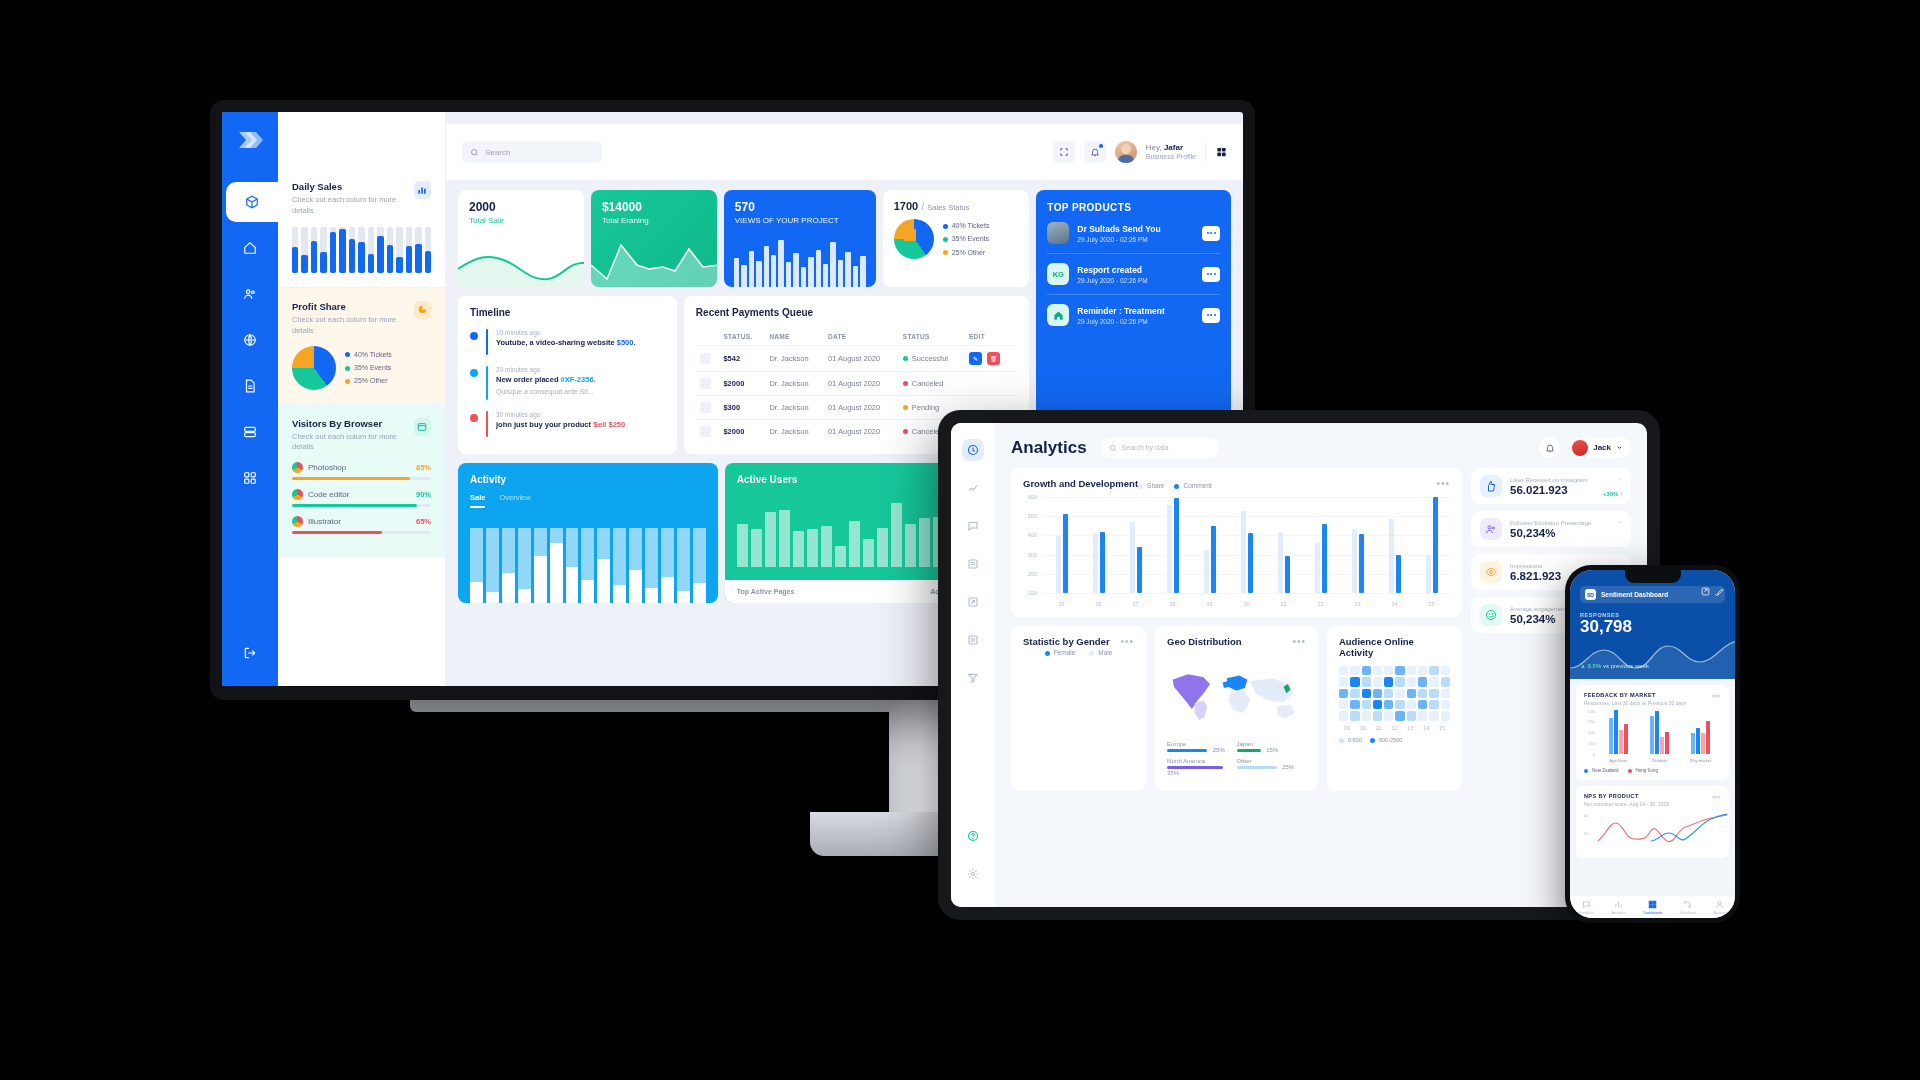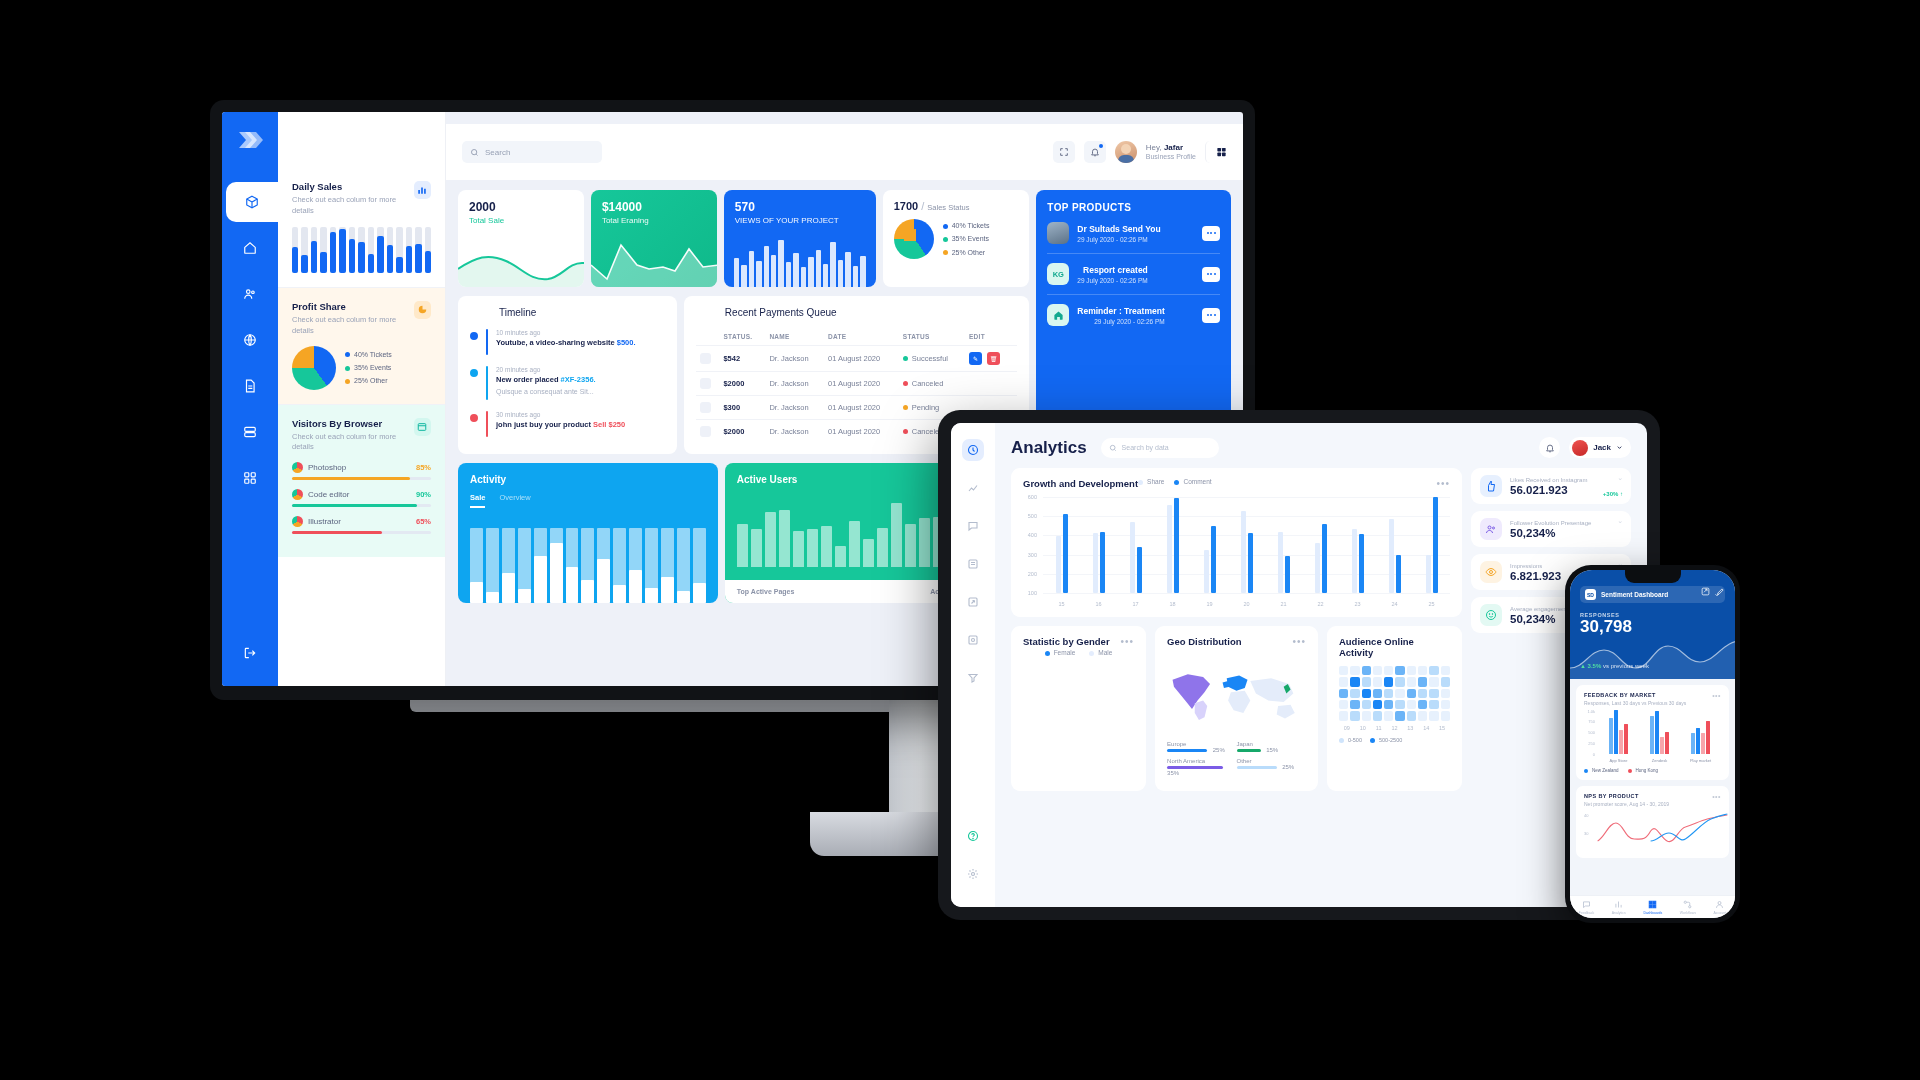--- a/index.html
+++ b/index.html
@@ -108,42 +108,42 @@
   .stat-white { background: #fff; }
   .stat-green { background: linear-gradient(135deg,#16c79a,#0fb98a); }
   .stat-blue { background: #1268f3; }
   .stat-num { font-size: 12px; font-weight: 700; }
   .stat-lbl { font-size: 8px; margin-top: 2px; }
   .spark { position: absolute; left: 0; right: 0; bottom: 0; height: 52px; }
   .blue-bars { position: absolute; left: 10px; right: 10px; bottom: 0; height: 52px; display: flex; align-items: flex-end; gap: 2px; }
   .blue-bars i { flex: 1; background: rgba(255,255,255,.85); border-radius: 1px 1px 0 0; }
 
   .panel { background: #fff; border-radius: 8px; padding: 11px 12px; }
-  .panel-title { font-size: 10px; font-weight: 400; color: #16204a; margin-left: 29px; }
+  .panel-title { font-size: 10px; font-weight: 700; color: #16204a; }
 
   .tl-item { display: flex; gap: 8px; margin-top: 11px; position: relative; }
   .tl-dot { width: 8px; height: 8px; border-radius: 50%; border: 2px solid; background: #fff; flex: none; margin-top: 3px; }
   .tl-bar { width: 2px; border-radius: 2px; flex: none; }
   .tl-time { font-size: 6.5px; color: #a8b0c2; }
   .tl-text { font-size: 7.5px; color: #16204a; font-weight: 700; line-height: 1.45; margin-top: 2px; }
   .tl-text span { font-weight: 700; }
   .tl-desc { font-size: 7px; color: #a8b0c2; margin-top: 2px; }
 
   table.pay { width: 100%; border-collapse: collapse; margin-top: 10px; }
   table.pay th { font-size: 6.5px; color: #8b93a8; font-weight: 700; text-align: left; padding: 5px 4px; letter-spacing: .3px; }
   table.pay td { font-size: 7.5px; color: #7a8299; padding: 6px 4px; border-top: 1px solid #f0f2f7; }
   table.pay td.amt { color: #16204a; font-weight: 700; }
   .chk { width: 11px; height: 11px; border-radius: 3px; background: #eef1f8; display: block; }
   .st-dot { display: inline-block; width: 5px; height: 5px; border-radius: 50%; margin-right: 4px; }
   .act-btn { width: 13px; height: 13px; border-radius: 3px; display: inline-flex; align-items: center; justify-content: center; color: #fff; font-size: 6px; margin-right: 3px; }
 
   .top-products { background: #1268f3; border-radius: 8px; padding: 12px 11px; height: 100%; }
   .tp-title { color: #fff; font-size: 10px; font-weight: 700; letter-spacing: .4px; }
   .tp-item { display: flex; align-items: center; gap: 8px; padding: 9px 0; }
-  .tp-item + .tp-item { border-top: 1px solid rgba(255,255,255,.22); text-align: right; }
+  .tp-item + .tp-item { border-top: 1px solid rgba(255,255,255,.22); }
   .tp-thumb { width: 22px; height: 22px; border-radius: 6px; flex: none; display: flex; align-items: center; justify-content: center; font-size: 7.5px; font-weight: 700; }
   .tp-name { color: #fff; font-size: 8.5px; font-weight: 700; }
   .tp-date { color: rgba(255,255,255,.8); font-size: 6.5px; margin-top: 2px; }
   .tp-dots { margin-left: auto; width: 18px; height: 15px; background: #fff; border-radius: 4px; display: flex; align-items: center; justify-content: center; gap: 1.5px; }
   .tp-dots i { width: 2px; height: 2px; border-radius: 50%; background: #1268f3; display: block; }
 
   .act-card { border-radius: 8px; padding: 11px 12px; overflow: hidden; position: relative; height: 100%; }
   .act-blue { background: #0ea5f0; }
   .act-green { background: #16c79a; }
   .act-h { color: #fff; font-size: 10px; font-weight: 700; }
@@ -192,21 +192,21 @@
   .tb-tabs { background: #fff; border-radius: 13px; padding: 3px; display: flex; gap: 2px; }
   .tb-tab { font-size: 8.5px; color: #6b7governs; color: #5c6580; padding: 5px 12px; border-radius: 11px; }
   .tb-tab.on { background: #1268f3; color: #fff; font-weight: 700; }
   .tb-date { margin-left: auto; background: #fff; border-radius: 13px; height: 24px; display: flex; align-items: center; gap: 6px; padding: 0 10px; font-size: 8px; color: #16204a; font-weight: 700; }
 
   .tb-grid { display: flex; gap: 9px; margin-top: 10px; }
   .tb-left-col { flex: 1; min-width: 0; display: flex; flex-direction: column; gap: 9px; }
   .tb-right-col { width: 160px; flex: none; display: flex; flex-direction: column; gap: 7px; }
 
   .tb-card { background: #fff; border-radius: 9px; padding: 10px 12px; }
-  .tb-card-h { display: flex; align-items: flex-start; }
+  .tb-card-h { display: flex; align-items: flex-end; }
   .tb-card-t { font-size: 9.5px; font-weight: 700; color: #16204a; }
   .tb-legend { display: flex; gap: 10px; font-size: 6.5px; color: #8b93a8; align-items: center; }
   .tb-dots3 { margin-left: auto; color: #b3bccd; font-size: 10px; letter-spacing: 1px; }
 
   .gd-plot { position: relative; height: 110px; margin-top: 8px; }
   .gd-y { position: absolute; left: 0; top: 0; bottom: 14px; width: 16px; font-size: 5.5px; color: #b3bccd; }
   .gd-y span { position: absolute; right: 2px; }
   .gd-area { position: absolute; left: 20px; right: 0; top: 0; bottom: 14px; }
   .gd-gl { position: absolute; left: 0; right: 0; height: 1px; background: #f3f5f9; }
   .gd-groups { position: absolute; left: 0; right: 0; top: 0; bottom: 0; display: flex; align-items: flex-end; }

